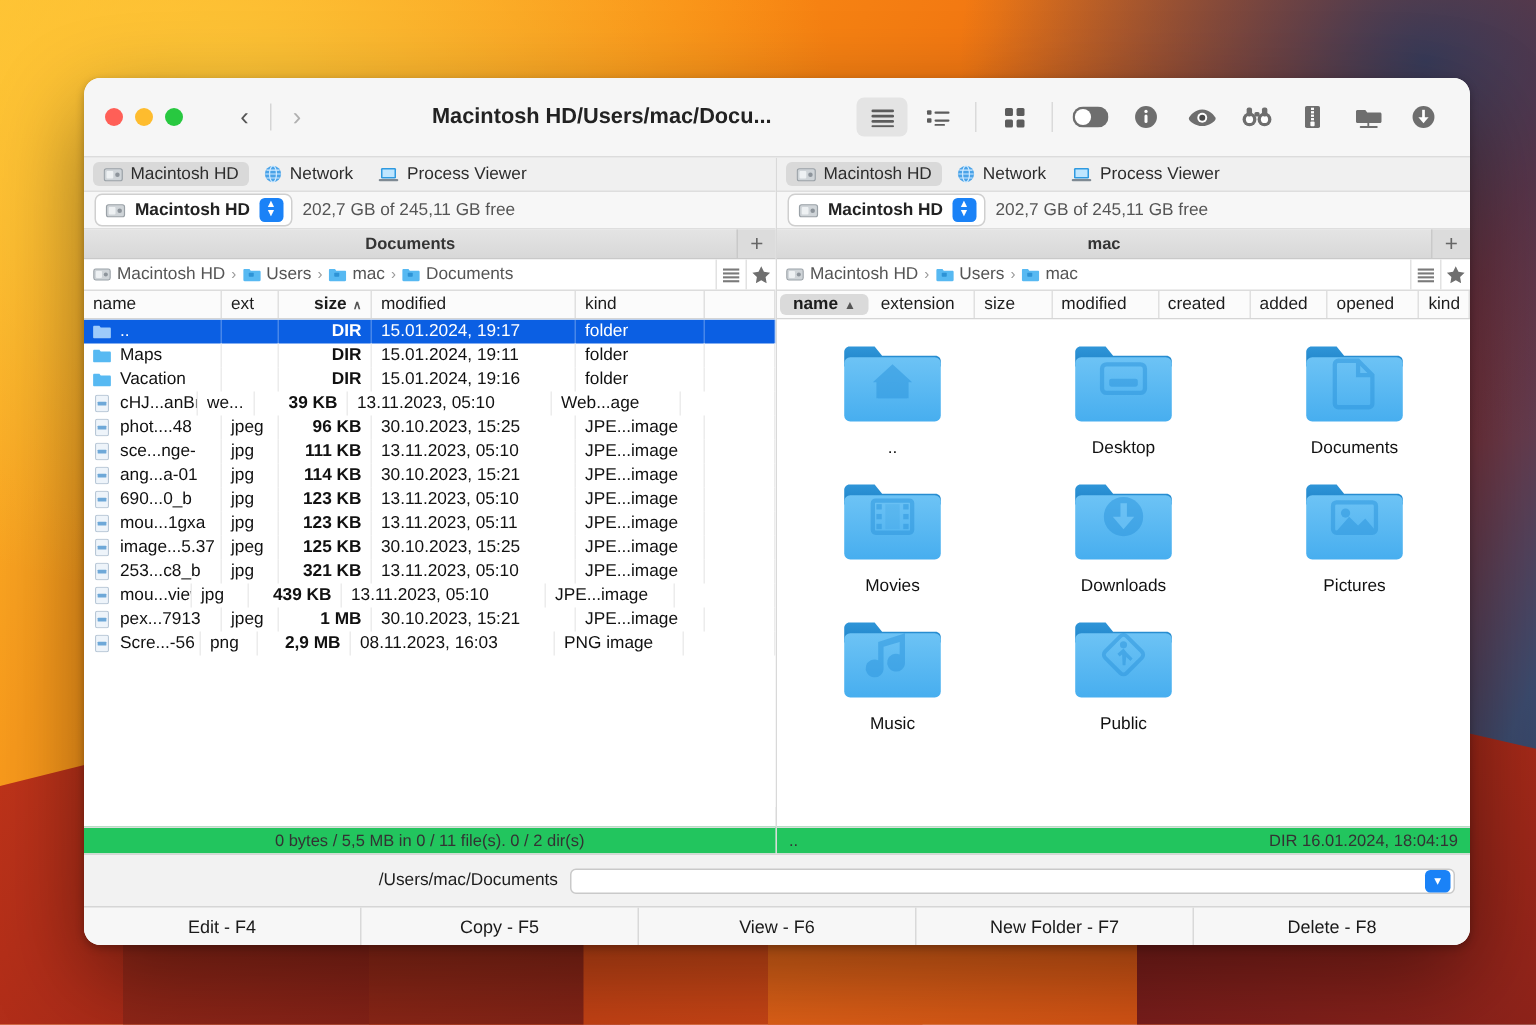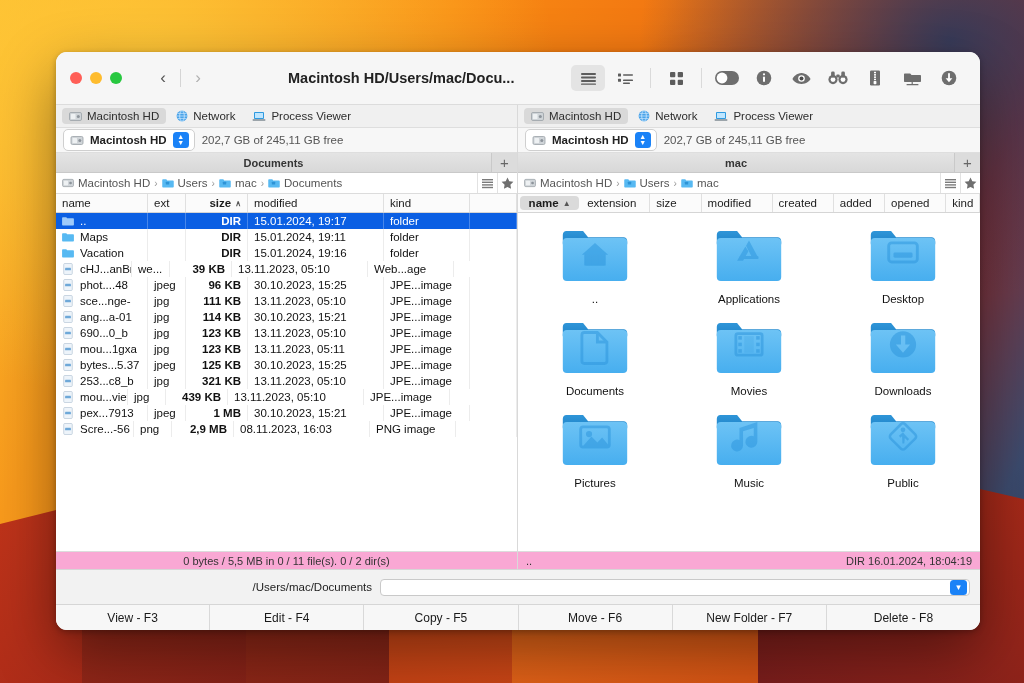--- a/index.html
+++ b/index.html
@@ -137,21 +137,21 @@
   .cell { display:flex; align-items:center; padding:0 6px; white-space:nowrap;
           overflow:hidden; border-right:1px solid #ececec; }
   .row.sel .cell { border-right-color:rgba(255,255,255,.25); }
   .cell.num { justify-content:flex-end;font-weight:bold; }
   .cell.nm { gap:6px; }
   .ficon { width:12px; height:12px; flex:0 0 12px; }
 
   .statusbar {
     height:18px; flex:0 0 18px; display:flex; align-items:center;
     justify-content:center; font-size:11px; color:#333;
-    background:#f9a8d4; border-top:1px solid #dcdcdc;margin-top:13px;
+    background:#22c55e; border-top:1px solid #dcdcdc;margin-top:13px;
   }
   .statusbar.split { justify-content:space-between; padding:0 8px; }
 
   
   .iconpane { flex:1 1 auto; overflow:hidden; background:#fff; padding:12px 0 0; }
   .igrid { display:grid; grid-template-columns:repeat(3,1fr); row-gap:12px; }
   .icell { display:flex; flex-direction:column; align-items:center; gap:6px; }
   .iclabel { font-size:11.5px; color:#111; }
 
   
@@ -541,21 +541,21 @@
             <div class="cell" style="width:136px">13.11.2023, 05:11</div>
             <div class="cell" style="width:86px">JPE...image</div>
             <div class="cell" style="flex:1"></div>
           </div>
           <div class="row">
             <div class="cell nm" style="width:92px">
               <svg class="ficon" viewBox="0 0 12 14">
                 <rect x="1" y=".6" width="10" height="12.8" rx="1.2" fill="#eef4fa" stroke="#b4c4d4" stroke-width=".8"></rect>
                 <rect x="2.6" y="5.6" width="6.8" height="3" rx=".5" fill="#6ea8d8"></rect>
               </svg>
-              <span>bytes...5.37</span>
+              <span>image...5.37</span>
             </div>
             <div class="cell" style="width:38px">jpeg</div>
             <div class="cell num" style="width:62px">125 KB</div>
             <div class="cell" style="width:136px">30.10.2023, 15:25</div>
             <div class="cell" style="width:86px">JPE...image</div>
             <div class="cell" style="flex:1"></div>
           </div>
           <div class="row">
             <div class="cell nm" style="width:92px">
               <svg class="ficon" viewBox="0 0 12 14">
@@ -753,41 +753,20 @@
                 <path d="M7 5h14l4.2 5.2H55c1.7 0 3 1.3 3 3v3H4v-8c0-1.8 1.3-3.2 3-3.2z" fill="url(#t_i0)"></path>
                 <rect x="4" y="11" width="54" height="36" rx="3.4" fill="url(#g_i0)"></rect>
                 <g opacity=".55" transform="translate(0,-5) scale(1)">
                   <path d="M21 9h-8v20h-3V9H21z" fill="none"></path>
                   <path d="M22 30l9-8 9 8v9H22z" fill="#2f97de"></path>
                   <path d="M31 20l11 10h-3v9H23v-9h-3z" fill="#2f97de"></path>
                   <rect x="28" y="30" width="6" height="8" fill="#2f97de"></rect>
                 </g>
               </svg>
               <span class="iclabel">..</span>
-            </div>
-            <div class="icell">
-              <svg width="76" height="62" viewBox="0 0 62 52">
-                <defs>
-                  <linearGradient id="g_i1" x1="0" y1="0" x2="0" y2="1">
-                    <stop offset="0" stop-color="#6dc3f5"></stop>
-                    <stop offset="1" stop-color="#47aeef"></stop>
-                  </linearGradient>
-                  <linearGradient id="t_i1" x1="0" y1="0" x2="0" y2="1">
-                    <stop offset="0" stop-color="#2f95d8"></stop>
-                    <stop offset="1" stop-color="#1f84c9"></stop>
-                  </linearGradient>
-                </defs>
-                <path d="M7 5h14l4.2 5.2H55c1.7 0 3 1.3 3 3v3H4v-8c0-1.8 1.3-3.2 3-3.2z" fill="url(#t_i1)"></path>
-                <rect x="4" y="11" width="54" height="36" rx="3.4" fill="url(#g_i1)"></rect>
-                <g opacity=".55" transform="translate(0,-5) scale(1)">
-                  <path d="M31 18l8 15h-5l-5.5-10.5zM28 23l-7 12h5l4.5-8z" fill="#2f97de"></path>
-                  <rect x="23" y="31" width="16" height="2.6" rx="1.2" fill="#2f97de"></rect>
-                </g>
-              </svg>
-              <span class="iclabel">Applications</span>
             </div>
             <div class="icell">
               <svg width="76" height="62" viewBox="0 0 62 52">
                 <defs>
                   <linearGradient id="g_i2" x1="0" y1="0" x2="0" y2="1">
                     <stop offset="0" stop-color="#6dc3f5"></stop>
                     <stop offset="1" stop-color="#47aeef"></stop>
                   </linearGradient>
                   <linearGradient id="t_i2" x1="0" y1="0" x2="0" y2="1">
                     <stop offset="0" stop-color="#2f95d8"></stop>
@@ -950,20 +929,19 @@
 
   <div class="cmdrow">
     <span class="cmdpath">/Users/mac/Documents</span>
     <div class="cmdinput">
       <span class="cmdval"></span>
       <span class="cmddrop">▾</span>
     </div>
   </div>
 
   <div class="fkeys" id="fkeys">
-      <div class="fkey">View - F3</div>
       <div class="fkey">Edit - F4</div>
       <div class="fkey">Copy - F5</div>
-      <div class="fkey">Move - F6</div>
+      <div class="fkey">View - F6</div>
       <div class="fkey">New Folder - F7</div>
       <div class="fkey">Delete - F8</div>
     </div>
 </div>
 
 </body></html>

